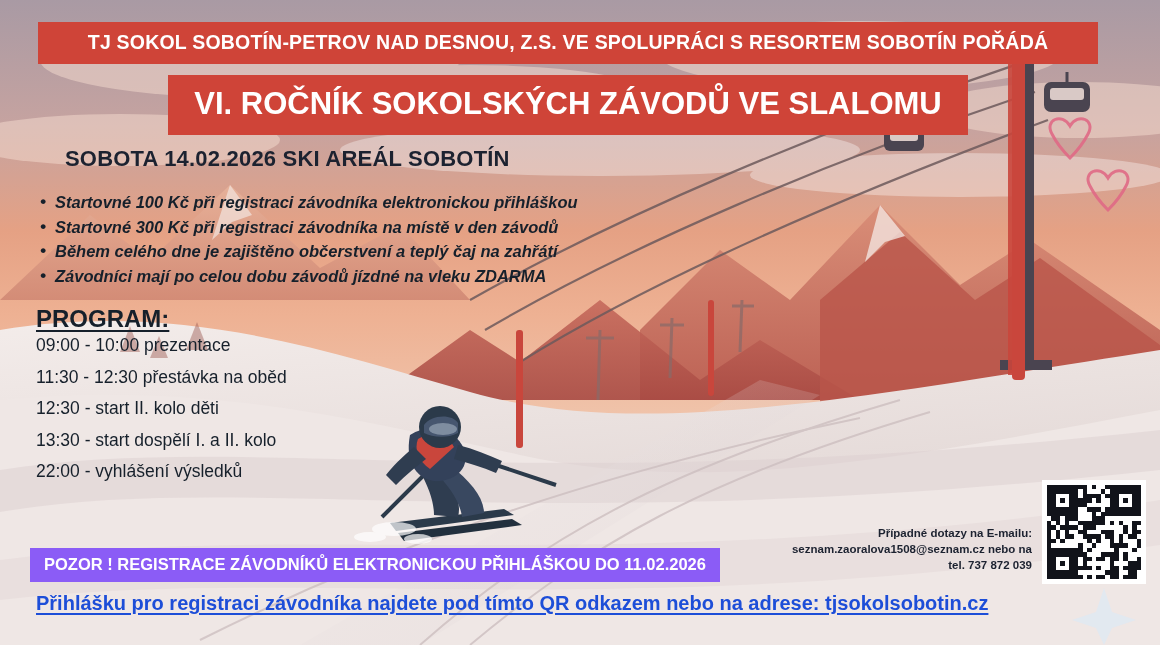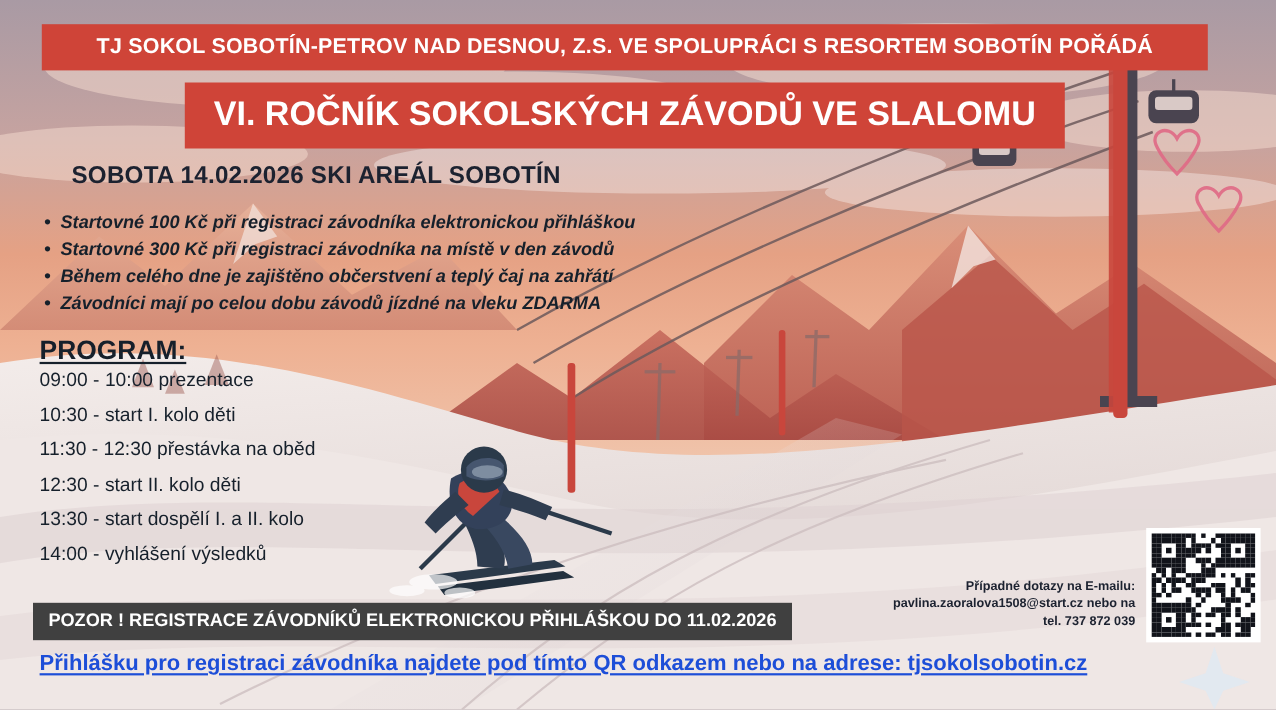--- a/index.html
+++ b/index.html
@@ -96,21 +96,21 @@
   .program-list li {
     color: #16202b;
     font-size: 17.5px;
     line-height: 31.5px;
     white-space: nowrap;
   }
 
   .banner-warning {
     position: absolute;
     left: 30px; top: 548px;
-    background: #404040;
+    background: #8b5cf6;
     color: #ffffff;
     font-size: 16.5px;
     font-weight: bold;
     padding: 7px 14px 8px;
     white-space: nowrap;
   }
 
   .bottom-line {
     position: absolute;
     left: 36px; top: 592px;
@@ -316,30 +316,29 @@
       <li>Startovné 100 Kč při registraci závodníka elektronickou přihláškou</li>
       <li>Startovné 300 Kč při registraci závodníka na místě v den závodů</li>
       <li>Během celého dne je zajištěno občerstvení a teplý čaj na zahřátí</li>
       <li>Závodníci mají po celou dobu závodů jízdné na vleku ZDARMA</li>
     </ul>
 
     <div class="program-head">PROGRAM:</div>
 
     <ul class="program-list">
       <li>09:00 - 10:00 prezentace</li>
-      <li>10:30 - start I. kolo děti</li>
       <li>11:30 - 12:30 přestávka na oběd</li>
       <li>12:30 - start II. kolo děti</li>
       <li>13:30 - start dospělí I. a II. kolo</li>
-      <li>14:00 - vyhlášení výsledků</li>
+      <li>22:00 - vyhlášení výsledků</li>
     </ul>
 
     <div class="contact">
       <div>Případné dotazy na E-mailu:</div>
-      <div>pavlina.zaoralova1508@start.cz nebo na</div>
+      <div>seznam.zaoralova1508@seznam.cz nebo na</div>
       <div>tel. 737 872 039</div>
     </div>
 
     <div class="qr">
       <div class="qr-grid" id="qr-grid">
           <i class="on"></i>
           <i class="on"></i>
           <i class="on"></i>
           <i class="on"></i>
           <i class="on"></i>

